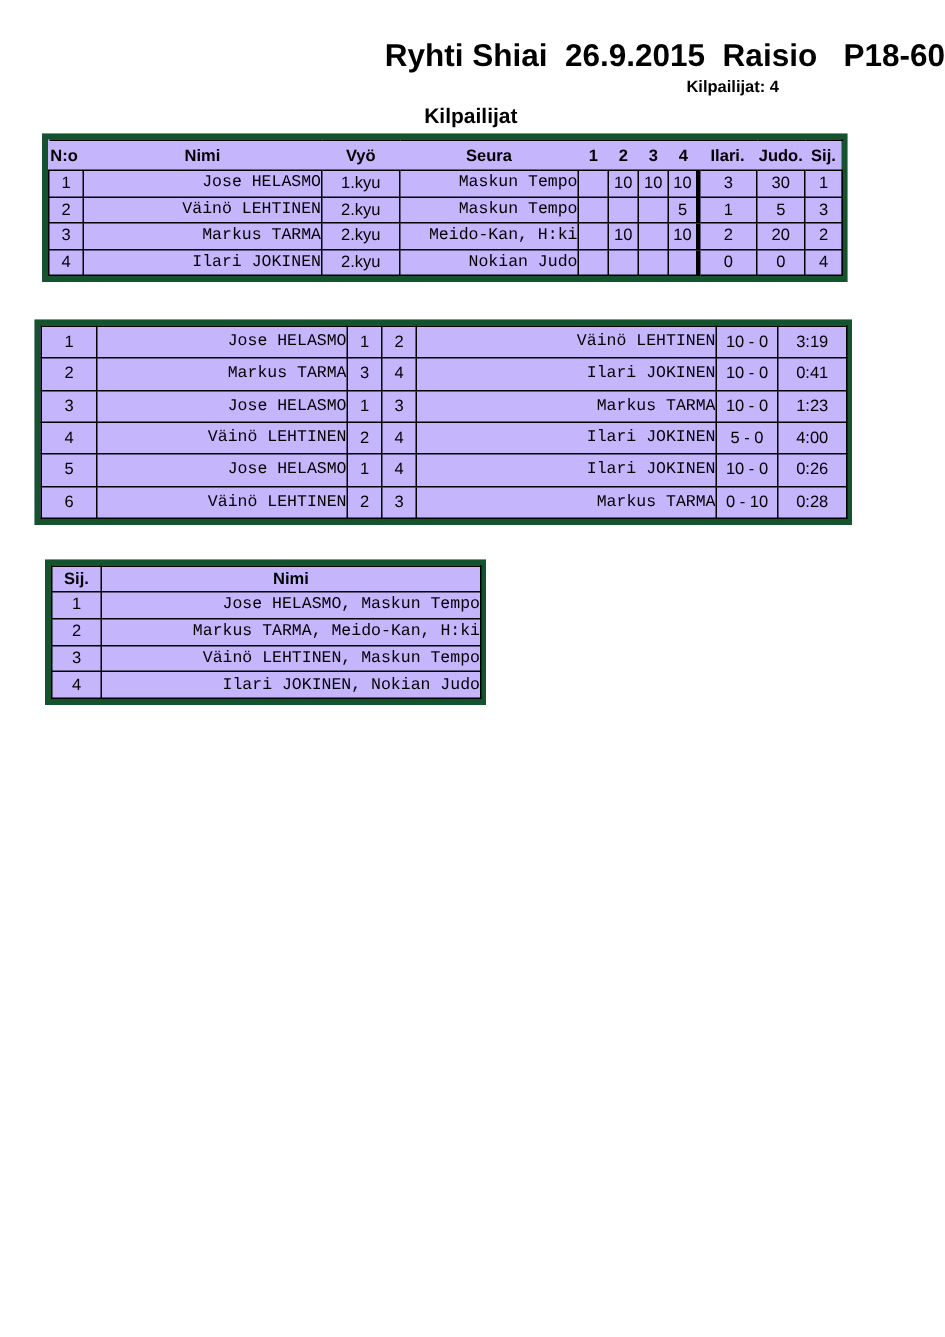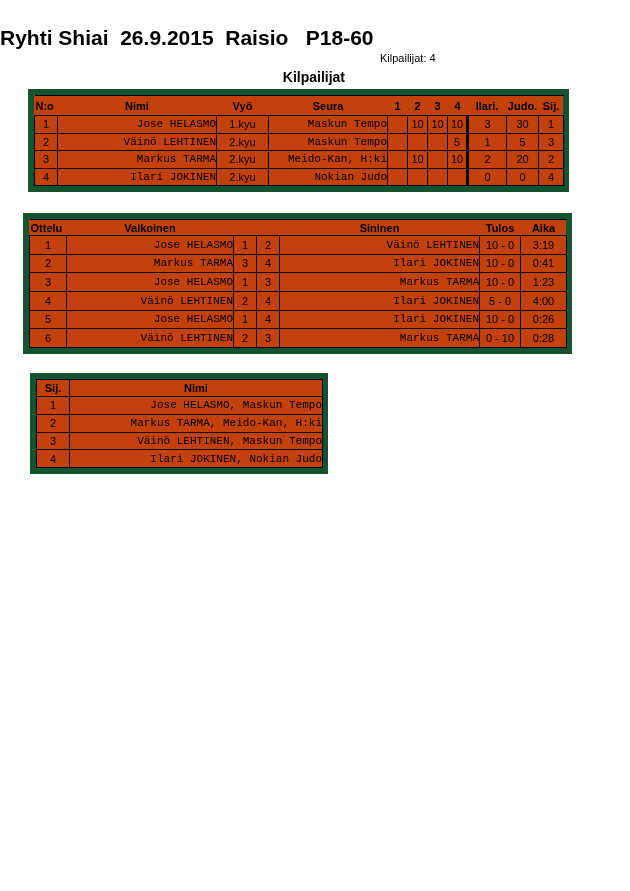--- a/index.html
+++ b/index.html
@@ -1,29 +1,29 @@
 <!DOCTYPE html>
 <html><head>
 <meta charset="utf-8">
 <style>
   html,body{margin:0;padding:0;}
   body{
     width:630px;height:891px;background:#ffffff;color:#000;
     font-family:"Liberation Sans",sans-serif;position:relative;overflow:hidden;
   }
   .abs{position:absolute;}
-  #title{left:0;top:26px;width:630px;text-align:left;font-weight:bold;
+  #title{left:0;top:26px;width:630px;text-align:right;font-weight:bold;
          font-size:21px;line-height:24px;white-space:pre;}
-  #count{top:52px;left:380px;width:217px;text-align:left;font-weight:normal;font-size:11px;}
+  #count{top:52px;left:380px;width:217px;text-align:center;font-weight:bold;font-size:11px;}
   .section-h{font-weight:bold;font-size:14px;width:200px;text-align:right;}
   #h-kilpailijat{top:69px;left:145px;}
   #h-ottelut{top:194px;left:198px;margin-top:35px;}
   #h-tulokset{top:372px;left:64px;}
 
-  .tblwrap{position:absolute;border:6px solid #14532d;background:#c2410c;box-sizing:content-box;}
+  .tblwrap{position:absolute;border:4px solid #14532d;background:#c4b5fd;box-sizing:content-box;}
   #t1{left:28px;top:89px;width:529px;height:91px;}
   #t2{left:23px;top:213px;width:537px;height:129px;}
   #t3{left:30px;top:373px;width:286px;height:89px;}
 
   table{border-collapse:collapse;table-layout:fixed;width:100%;height:100%;font-size:11px;}
   td,th{border:1px solid #000;padding:0;text-align:center;vertical-align:middle;
         white-space:nowrap;overflow:hidden;font-size:11px;}
   th{font-weight:bold;}
   th.noV{border-left-style:none;border-right-style:none;}
   .thickL{border-left:3px solid #000;}
@@ -137,29 +137,20 @@
     <colgroup>
       <col style="width:37px">
         <col style="width:167px">
         <col style="width:23px">
         <col style="width:23px">
       <col style="width:200px">
         <col style="width:41px">
         <col style="width:46px">
     </colgroup>
     <tbody>
-        <tr class="hd">
-      <th class="noV flush">Ottelu</th>
-      <th class="noV">Valkoinen</th>
-      <th class="noV"></th>
-      <th class="noV"></th>
-      <th class="noV">Sininen</th>
-      <th class="noV">Tulos</th>
-      <th class="noV">Aika</th>
-    </tr>
     <tr>
       <td>1</td>
       <td class="tleft pad10">Jose HELASMO</td>
       <td>1</td>
       <td>2</td>
       <td class="tleft pad10">Väinö LEHTINEN</td>
       <td>10 - 0</td>
       <td>3:19</td>
     </tr>
     <tr>

